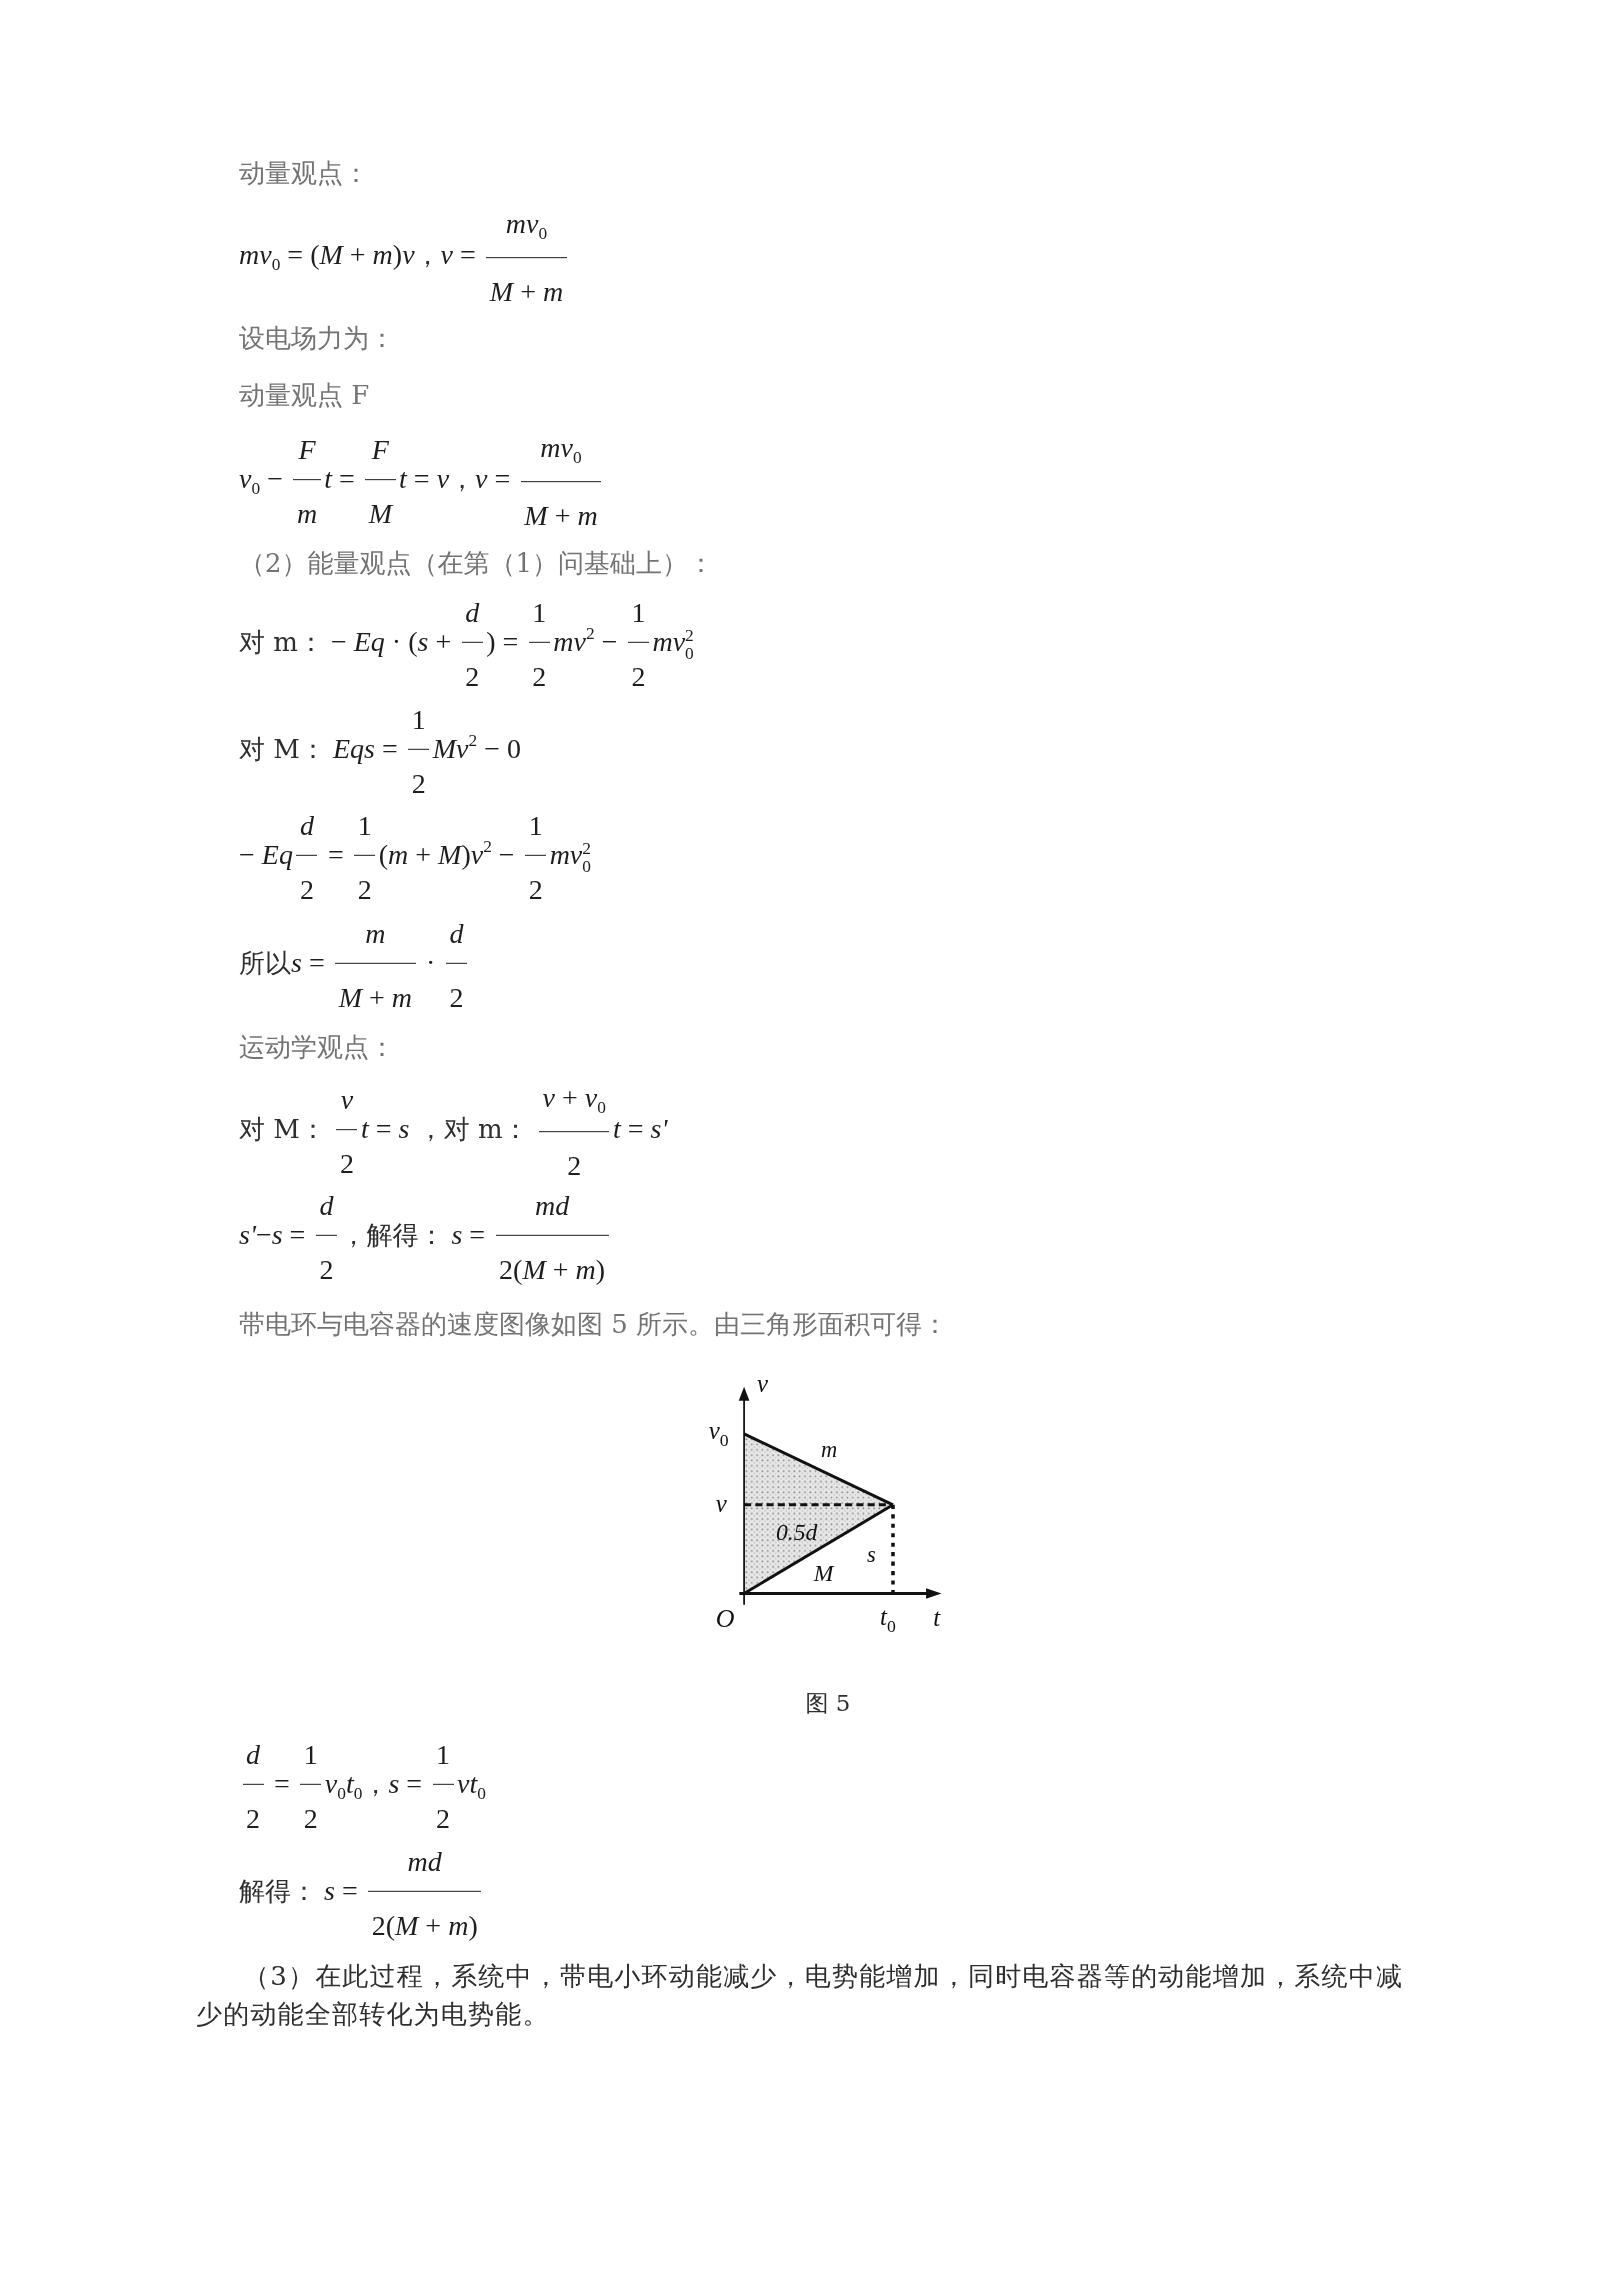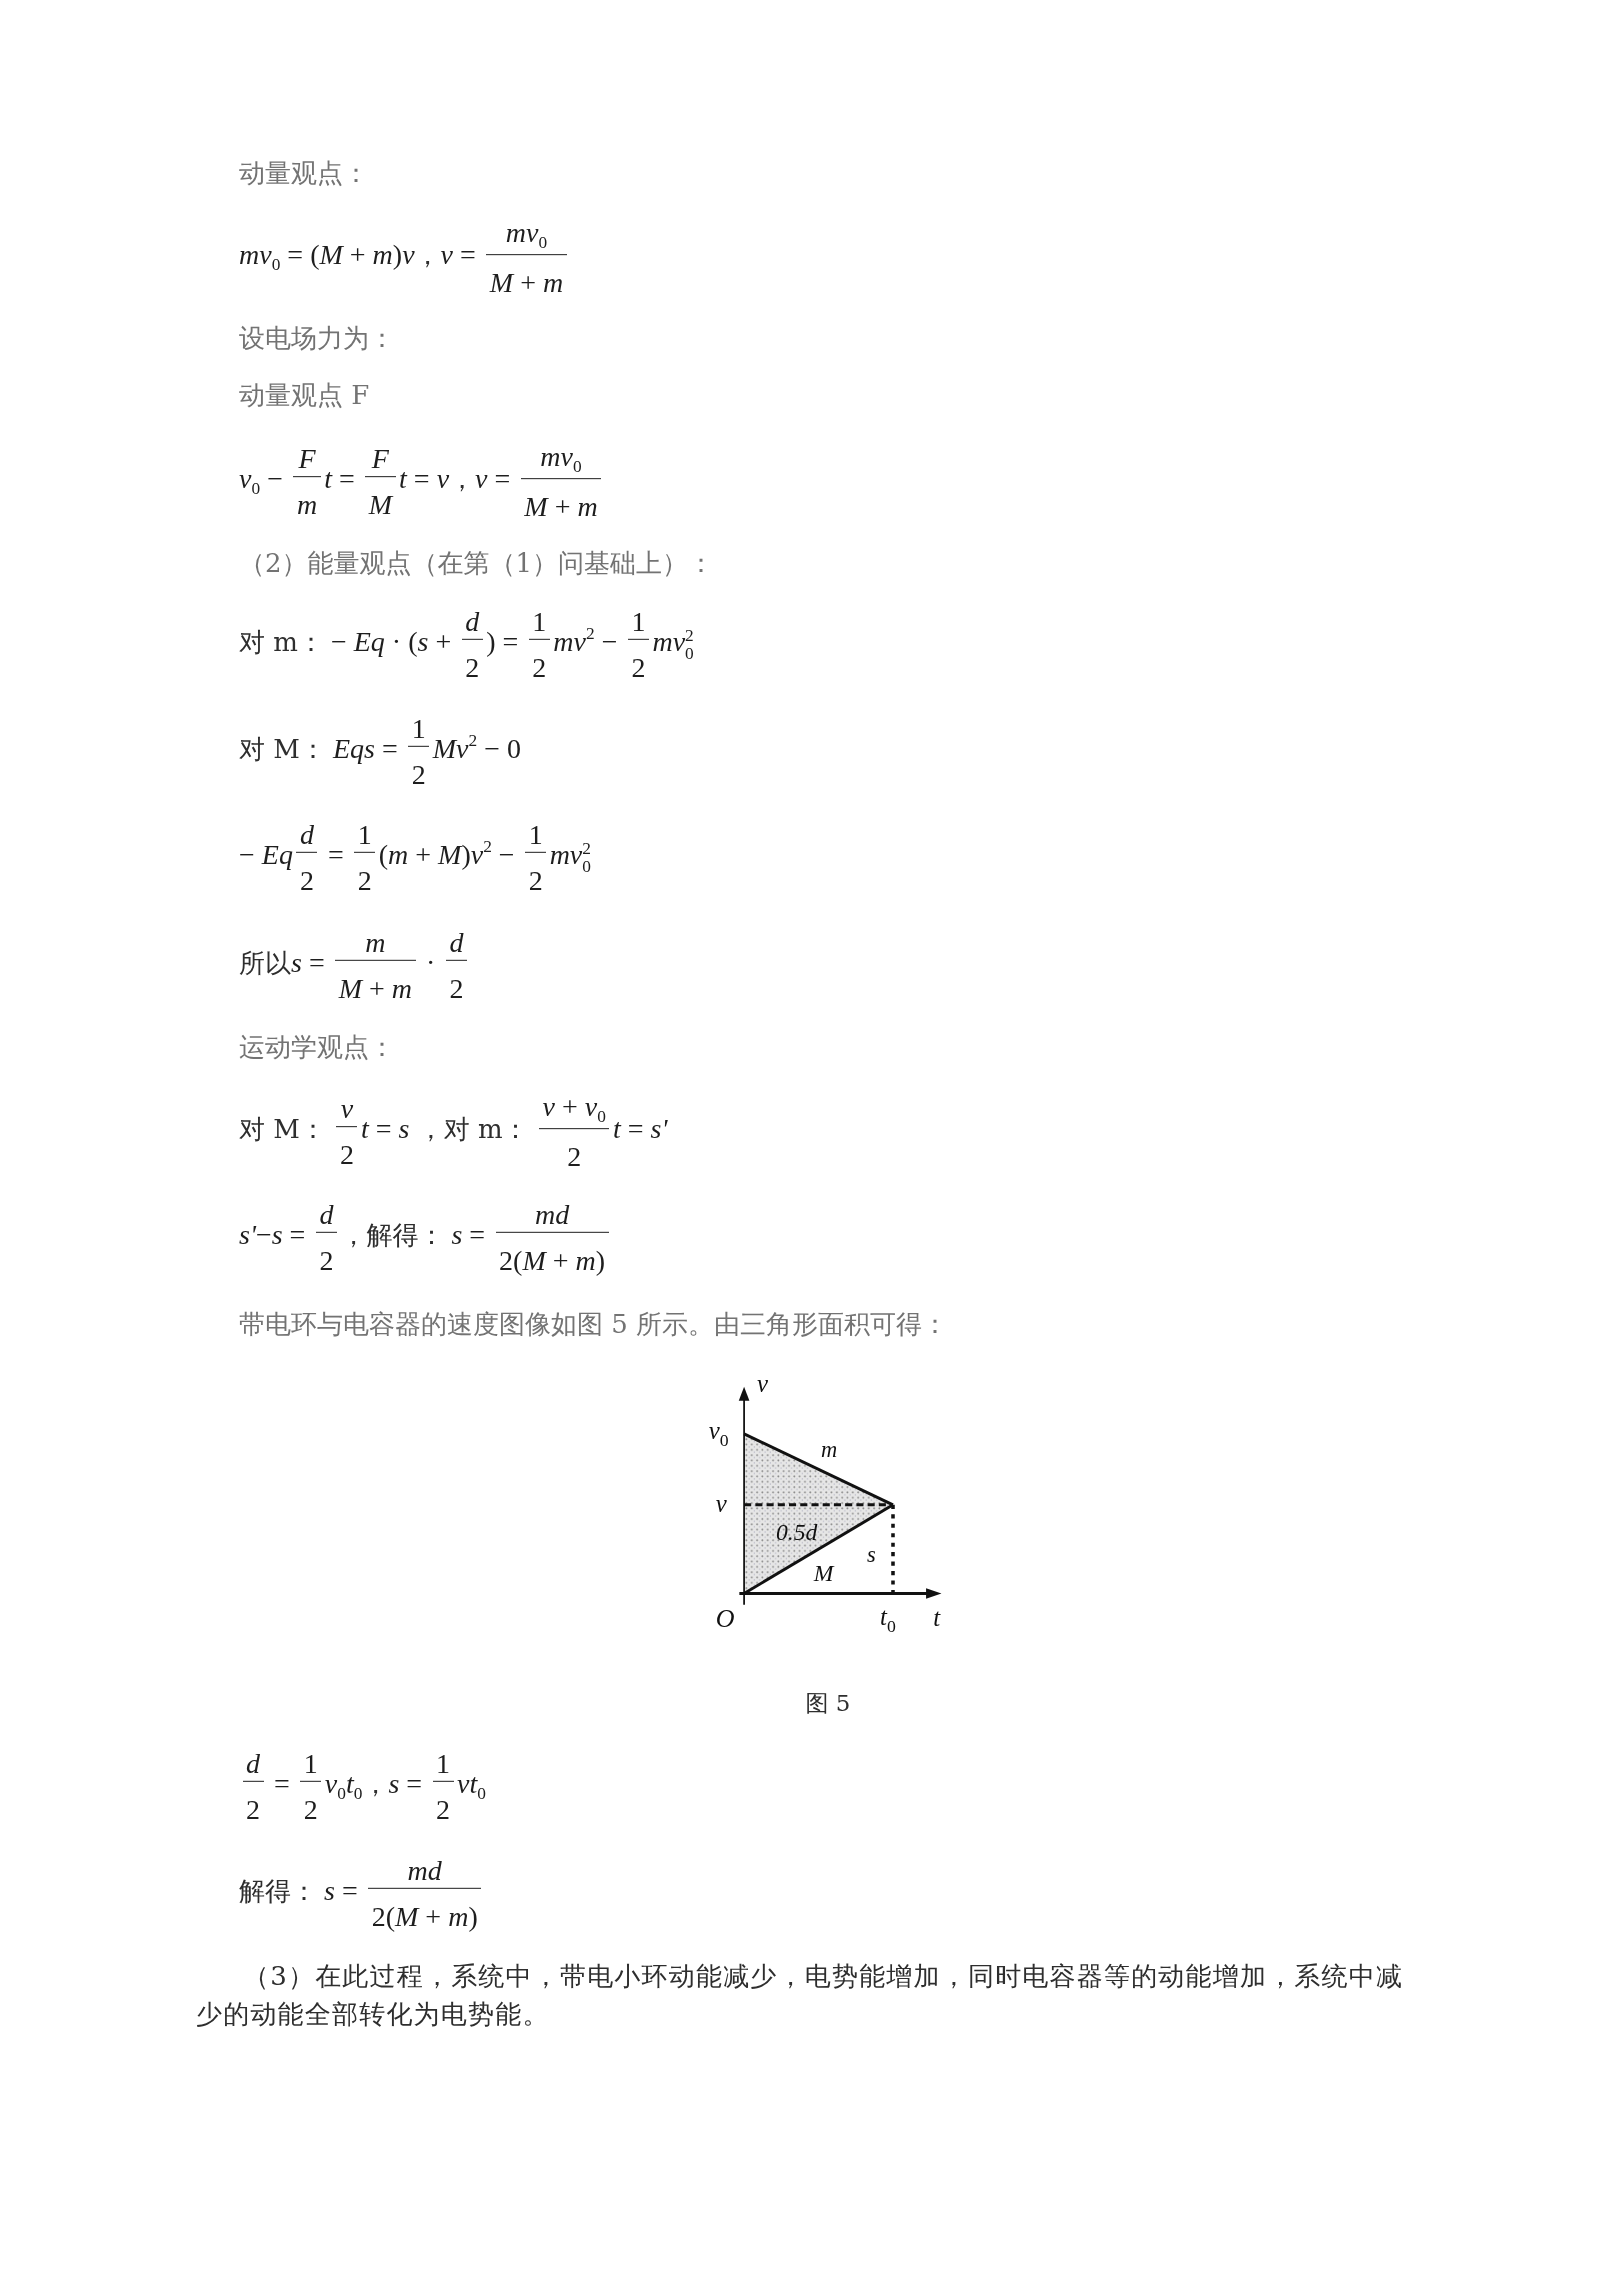--- a/index.html
+++ b/index.html
@@ -32,22 +32,22 @@
     line-height: 1.05; text-align: left;
   }
   .math .subsup > span { display: block; }
   .math .frac {
     display: inline-block; vertical-align: middle; text-align: center;
     margin: 0 3.5px;
   }
   .math .frac > .num, .math .frac > .den {
     display: block; padding: 0 3.5px; line-height: 1.15;
   }
-  .math .frac > .num { border-bottom: 1.8px solid #1e1e1e; padding-bottom: 1px; }
-  .math .frac > .den { padding-top: 12px; }
+  .math .frac > .num { border-bottom: 1.8px solid #1e1e1e; padding-bottom: 13px; }
+  .math .frac > .den { padding-top: 18px; }
   .para {
     position: absolute; left: 196px; width: 1231px;
     font-family: "DejaVu Serif", serif;
     font-size: 26px; letter-spacing: 1.2px; line-height: 38px;
     text-indent: 47px; color: #2e2e2e;
   }
   .caption {
     position: absolute; left: 769px; width: 118px; text-align: center;
     font-family: "DejaVu Serif", serif; font-size: 23px; color: #2e2e2e;
     transform: translateY(-50%);

